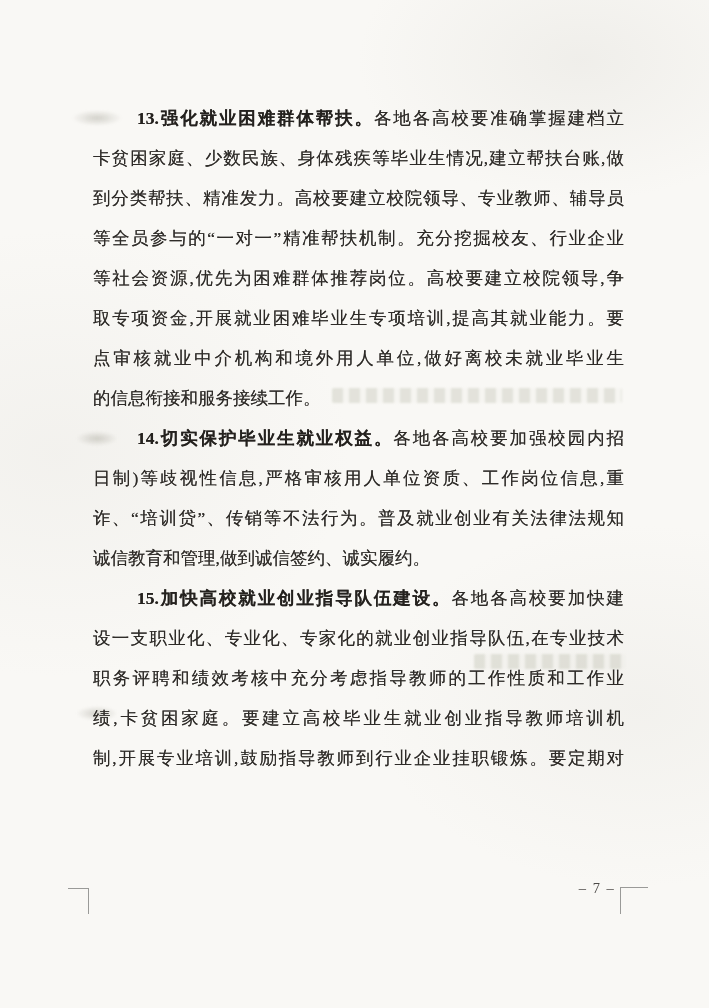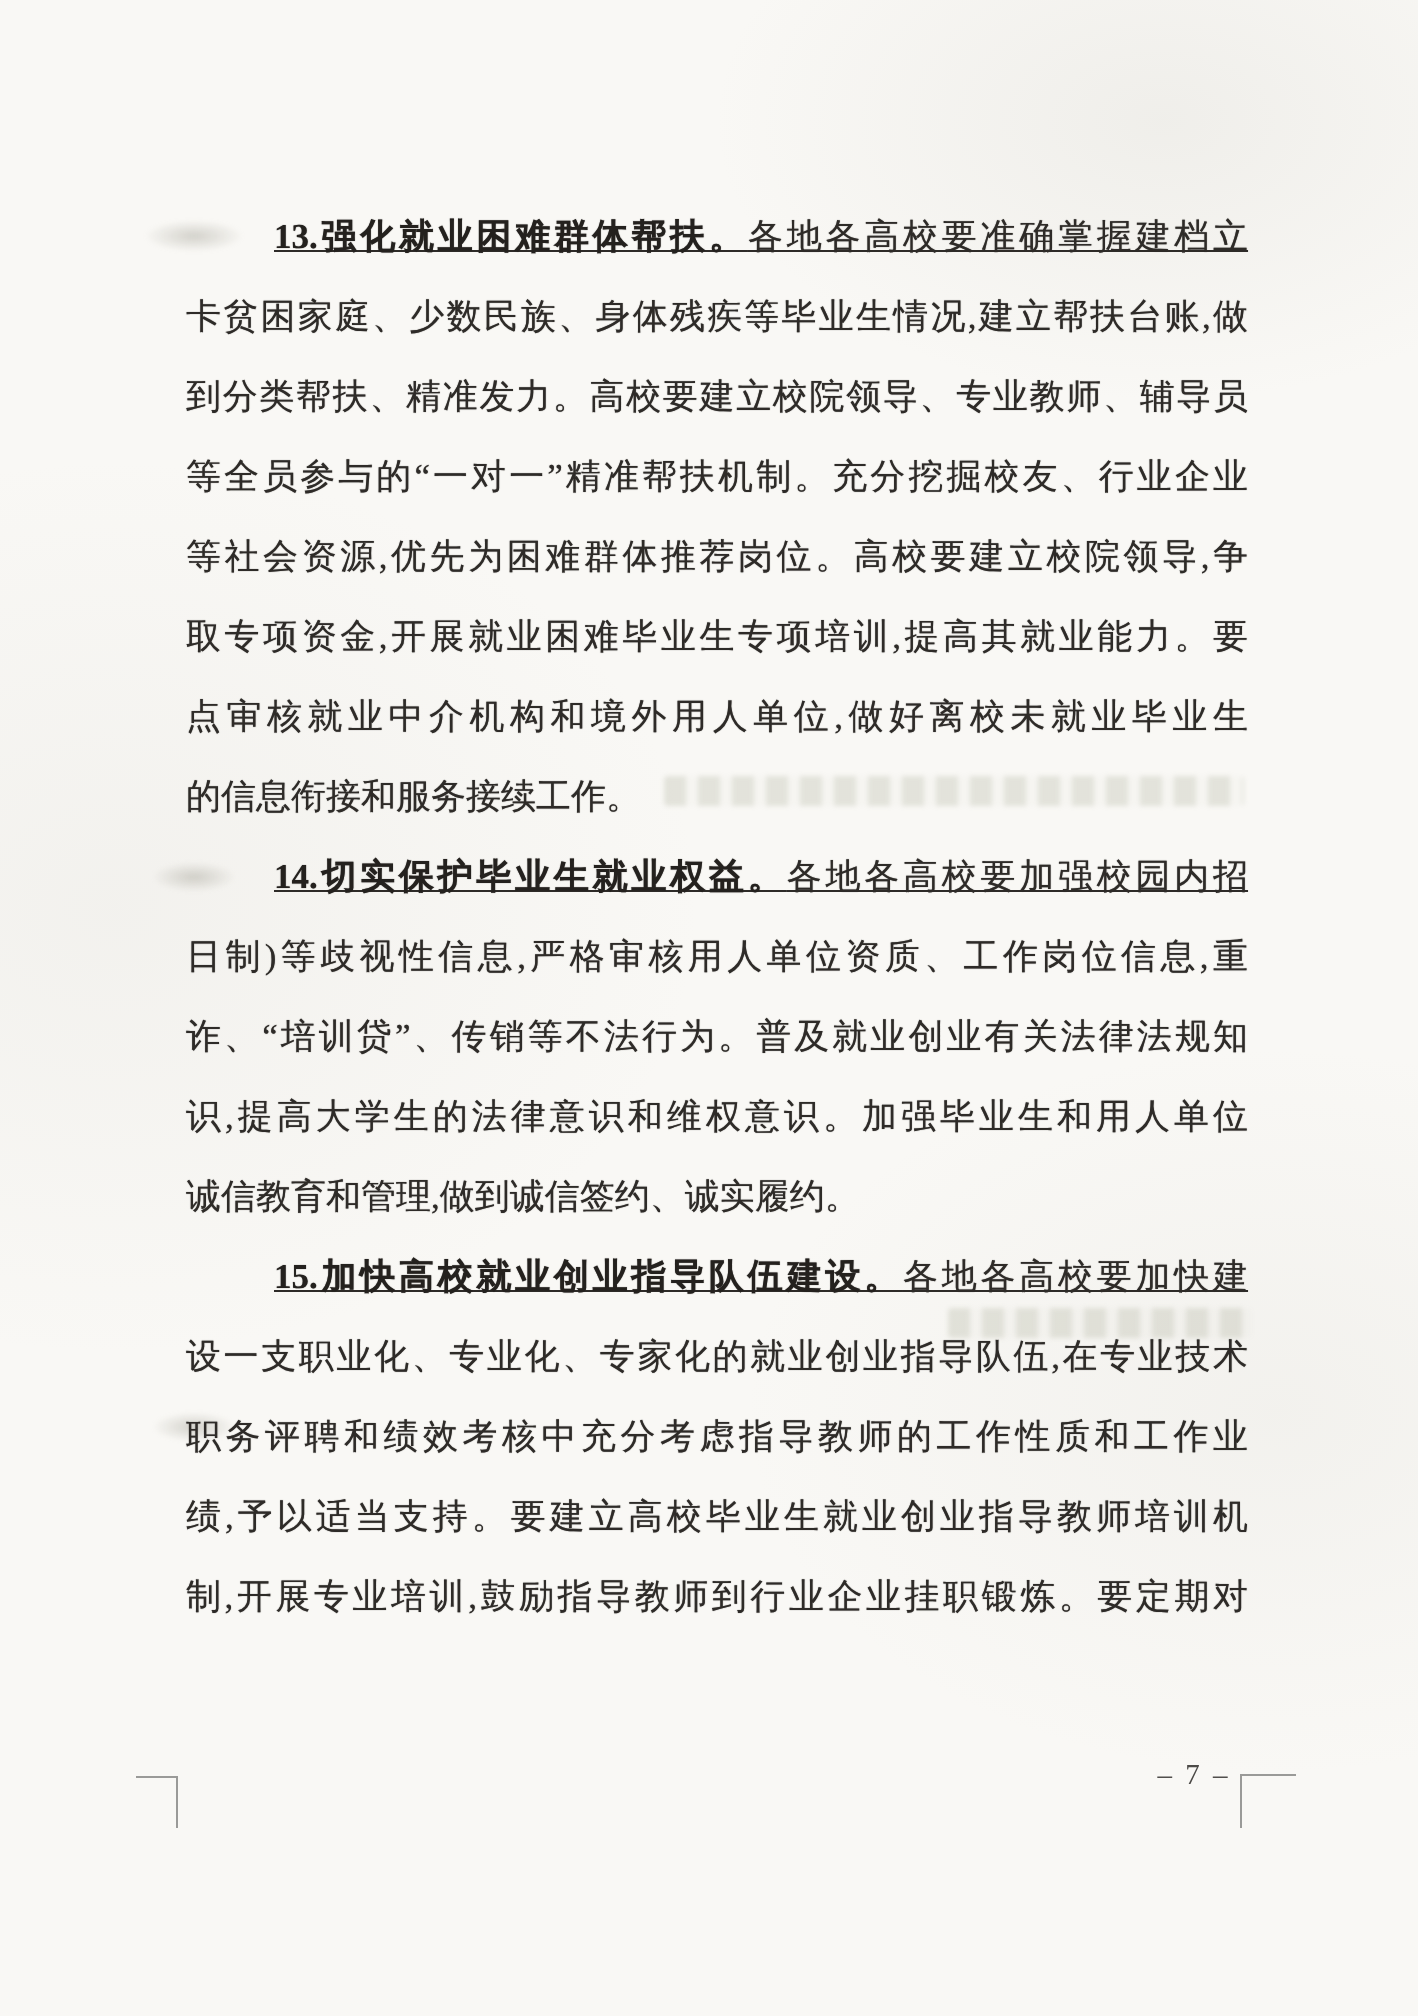--- a/index.html
+++ b/index.html
@@ -29,21 +29,21 @@
     height: 40px;
     line-height: 40px;
     font-size: 17.5px;
     color: #2e2b28;
     text-align: justify;
     text-align-last: justify;
     text-justify: inter-character;
     white-space: nowrap;
     text-shadow: 0 0 0.5px rgba(46,43,40,0.75);
   }
-  .line.indent { padding-left: 44px; text-decoration: underline; }
+  .line.indent { padding-left: 44px; }
   .line.last { text-align-last: left; }
   .lead {
     font-weight: 700;
     color: #24211e;
   }
   .page-number {
     position: absolute;
     left: 572px;
     top: 878px;
     width: 50px;
@@ -112,27 +112,26 @@
       <div class="line"><span>等全员参与的“一对一”精准帮扶机制。充分挖掘校友、行业企业</span></div>
       <div class="line"><span>等社会资源,优先为困难群体推荐岗位。高校要建立校院领导,争</span></div>
       <div class="line"><span>取专项资金,开展就业困难毕业生专项培训,提高其就业能力。要</span></div>
       <div class="line"><span>点审核就业中介机构和境外用人单位,做好离校未就业毕业生</span></div>
       <div class="line last"><span>的信息衔接和服务接续工作。</span></div>
     </div>
     <div class="para">
       <div class="line indent"><span class="lead">14.切实保护毕业生就业权益。</span><span>各地各高校要加强校园内招</span></div>
       <div class="line"><span>日制)等歧视性信息,严格审核用人单位资质、工作岗位信息,重</span></div>
       <div class="line"><span>诈、“培训贷”、传销等不法行为。普及就业创业有关法律法规知</span></div>
-      <div class="line"><span>识,提高大学生的法律意识和维权意识。加强毕业生和用人单位</span></div>
       <div class="line last"><span>诚信教育和管理,做到诚信签约、诚实履约。</span></div>
     </div>
     <div class="para">
       <div class="line indent"><span class="lead">15.加快高校就业创业指导队伍建设。</span><span>各地各高校要加快建</span></div>
       <div class="line"><span>设一支职业化、专业化、专家化的就业创业指导队伍,在专业技术</span></div>
       <div class="line"><span>职务评聘和绩效考核中充分考虑指导教师的工作性质和工作业</span></div>
-      <div class="line"><span>绩,予以适当支持。要建立高校毕业生就业创业指导教师培训机</span></div>
+      <div class="line"><span>绩,卡贫困家庭。要建立高校毕业生就业创业指导教师培训机</span></div>
       <div class="line"><span>制,开展专业培训,鼓励指导教师到行业企业挂职锻炼。要定期对</span></div>
     </div>
   </section>
 
 <div class="page-number">– 7 –</div>
 <div class="crop-mark left"></div>
 <div class="crop-mark right"></div>
 
 </body></html>

